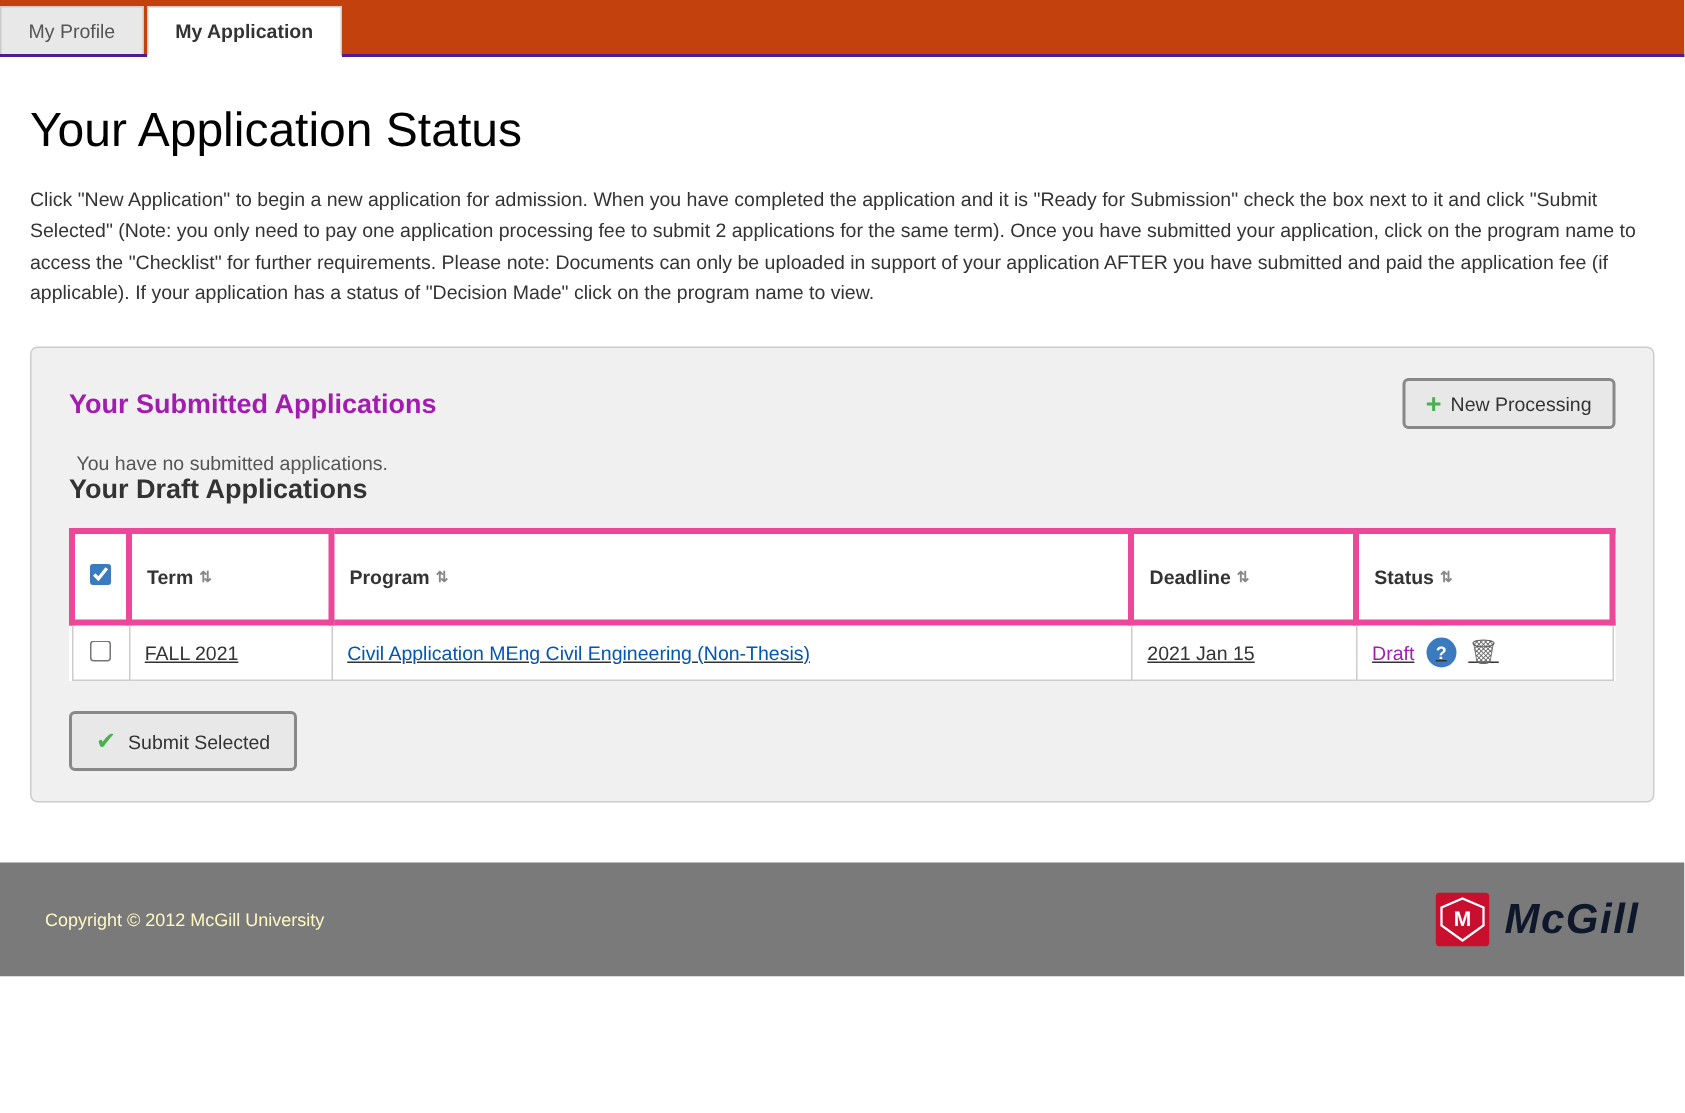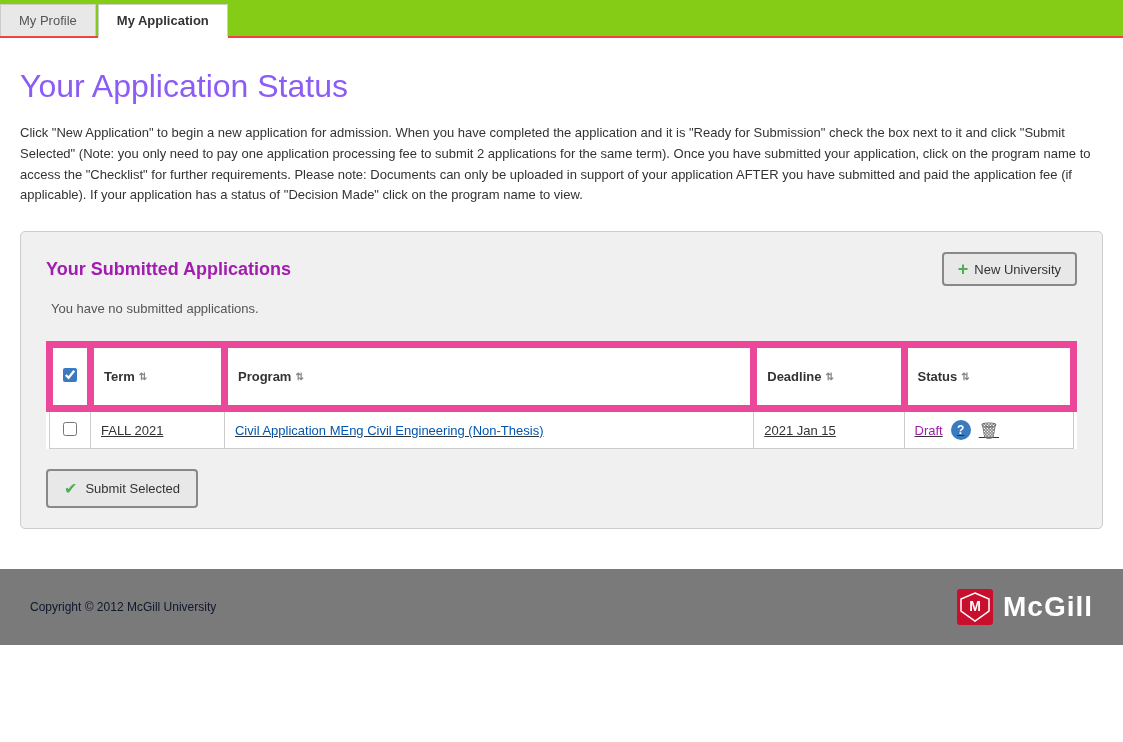--- a/index.html
+++ b/index.html
@@ -22,21 +22,21 @@
       border-bottom: 2px solid #fff;
       margin-bottom: -2px;
     }
 
     
     .main-content { padding: 30px 20px 20px 20px; }
 
     .page-title {
       font-size: 32px;
       font-weight: normal;
-      color: #8b5cf6;
+      color: #000000;
       margin-bottom: 18px;
     }
 
     .description {
       font-size: 13px;
       color: #333;
       line-height: 1.6;
       margin-bottom: 25px;
     }
 
@@ -77,41 +77,40 @@
     .new-app-plus {
       color: #4caf50;
       font-size: 18px;
       font-weight: bold;
       line-height: 1;
     }
 
     .no-submitted {
       font-size: 13px;
       color: #555;
-      margin-bottom: 25px;
       margin-left: 5px;
     }
 
     .draft-title {
       font-size: 18px;
       font-weight: bold;
       color: #333;
       margin-bottom: 15px;
     }
 
     
     .draft-table {
       width: 100%;
       border-collapse: collapse;
       background: #fff;
       font-size: 13px;
     }
     .draft-table th {
       background: #fff;
-      border: 7px solid #ec4899;
+      border: 4px solid #ec4899;
       padding: 20px 10px;
       text-align: left;
       font-weight: bold;
       color: #333;
     }
     .draft-table td {
       border: 1px solid #ccc;
       padding: 8px 10px;
       color: #333;
       text-decoration: underline;
@@ -191,72 +190,74 @@
     
     .footer {
       background: #7a7a7a;
       color: #ddd;
       padding: 20px 30px;
       display: flex;
       justify-content: space-between;
       align-items: center;
       margin-top: 20px;
     }
-    .footer-copyright { font-size: 12px; color: #0f172a; }
+    .footer-copyright { font-size: 12px; color: #fef9c3; }
     .mcgill-logo {
       display: flex;
       align-items: center;
       gap: 10px;
     }
     .mcgill-shield {
       width: 36px;
       height: 36px;
     }
     .mcgill-text {
       font-size: 28px;
-      color: #ffffff;
+      color: #0f172a;
       font-weight: bold;
       letter-spacing: 1px;
+      font-style: italic;
     }
 
     
     .header-checkbox-cell {
       background: #cde0f0;
       border: 1px solid #bbb;
       text-align: center;
       padding: 8px;
       width: 35px;
     }
   </style>
 </head>
 <body>
 
-<div style="display:flex; border-bottom:2px solid #ef4444; background:#84cc16;">
+<div style="display:flex; border-bottom:2px solid #4c1d95; background:#c2410c;">
   <div class="tab">My Profile</div>
   <div class="tab active">My Application</div>
 </div>
 
 <div class="main-content">
 
   <h1 class="page-title">Your Application Status</h1>
 
   <p class="description">Click "New Application" to begin a new application for admission. When you have completed the application and it is "Ready for Submission" check the box next to it and click "Submit Selected" (Note: you only need to pay one application processing fee to submit 2 applications for the same term). Once you have submitted your application, click on the program name to access the "Checklist" for further requirements. Please note: Documents can only be uploaded in support of your application AFTER you have submitted and paid the application fee (if applicable). If your application has a status of "Decision Made" click on the program name to view.</p>
 
   <div class="app-box">
 
     <div class="submitted-header">
       <div class="section-title">Your Submitted Applications</div>
       <button class="new-app-btn">
         <span class="new-app-plus">+</span>
-        <span>New University</span>
+        <span>New Processing</span>
       </button>
     </div>
 
     <p class="no-submitted">You have no submitted applications.</p>
 
+    <div class="draft-title">Your Draft Applications</div>
 
     <table class="draft-table">
       <thead>
         <tr>
           <th class="header-checkbox-cell">
             <input type="checkbox" checked="" style="">
           </th>
           <th>
             <div class="th-sort">
               <span>Term</span>

